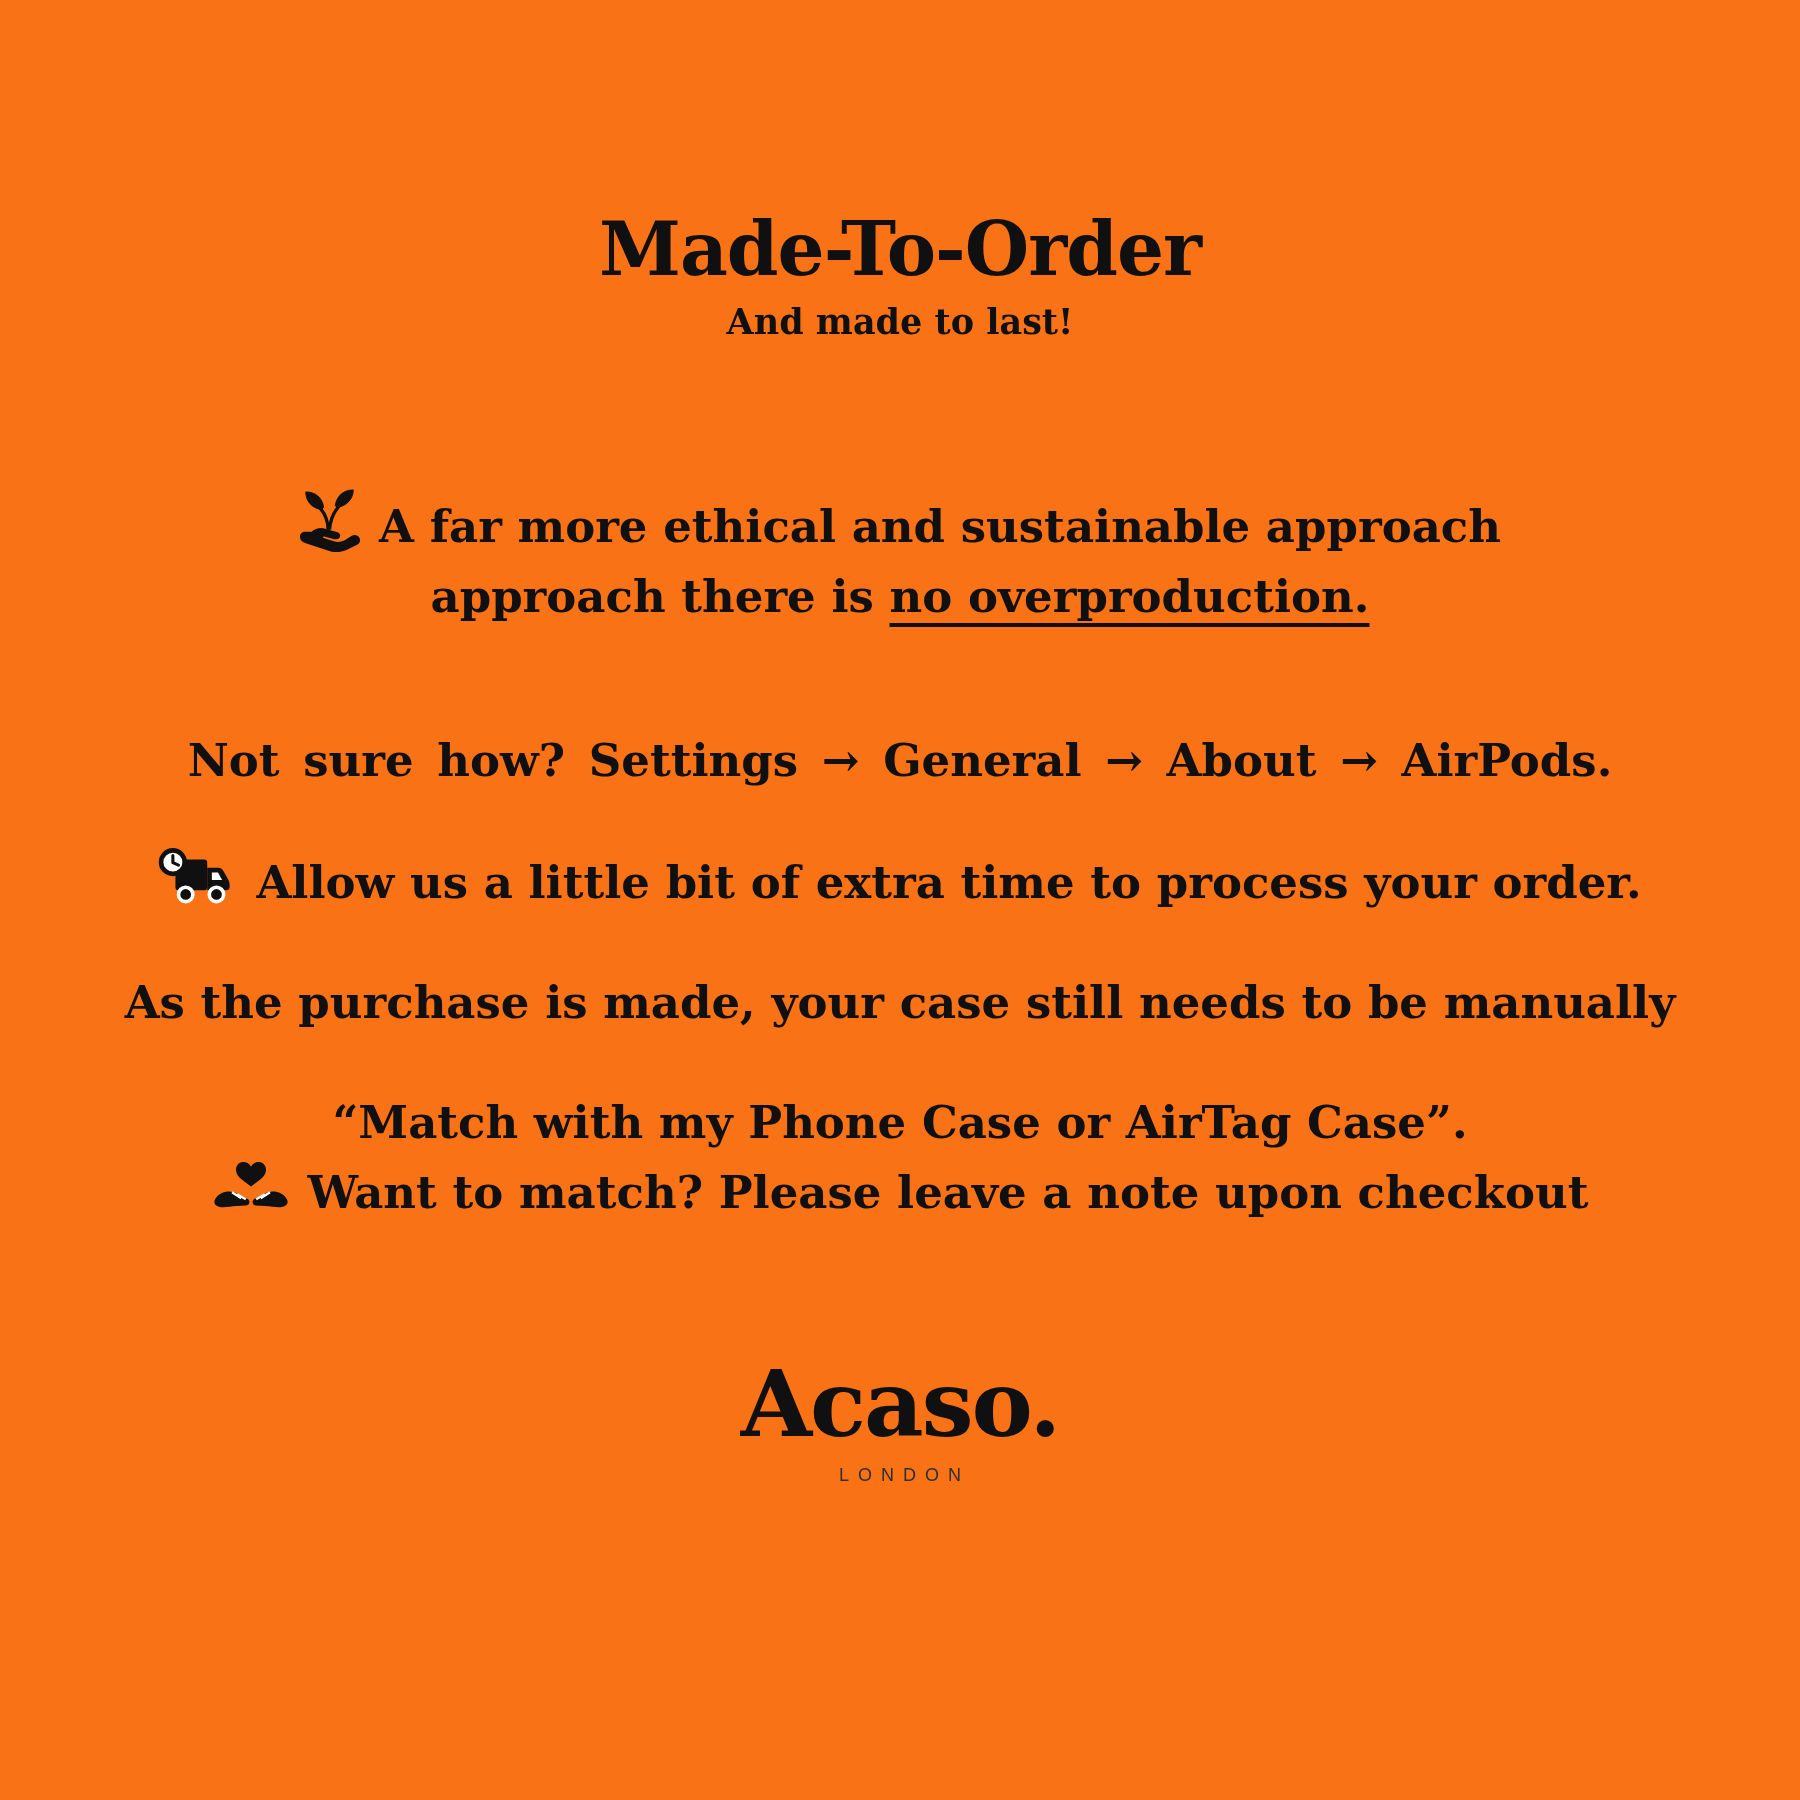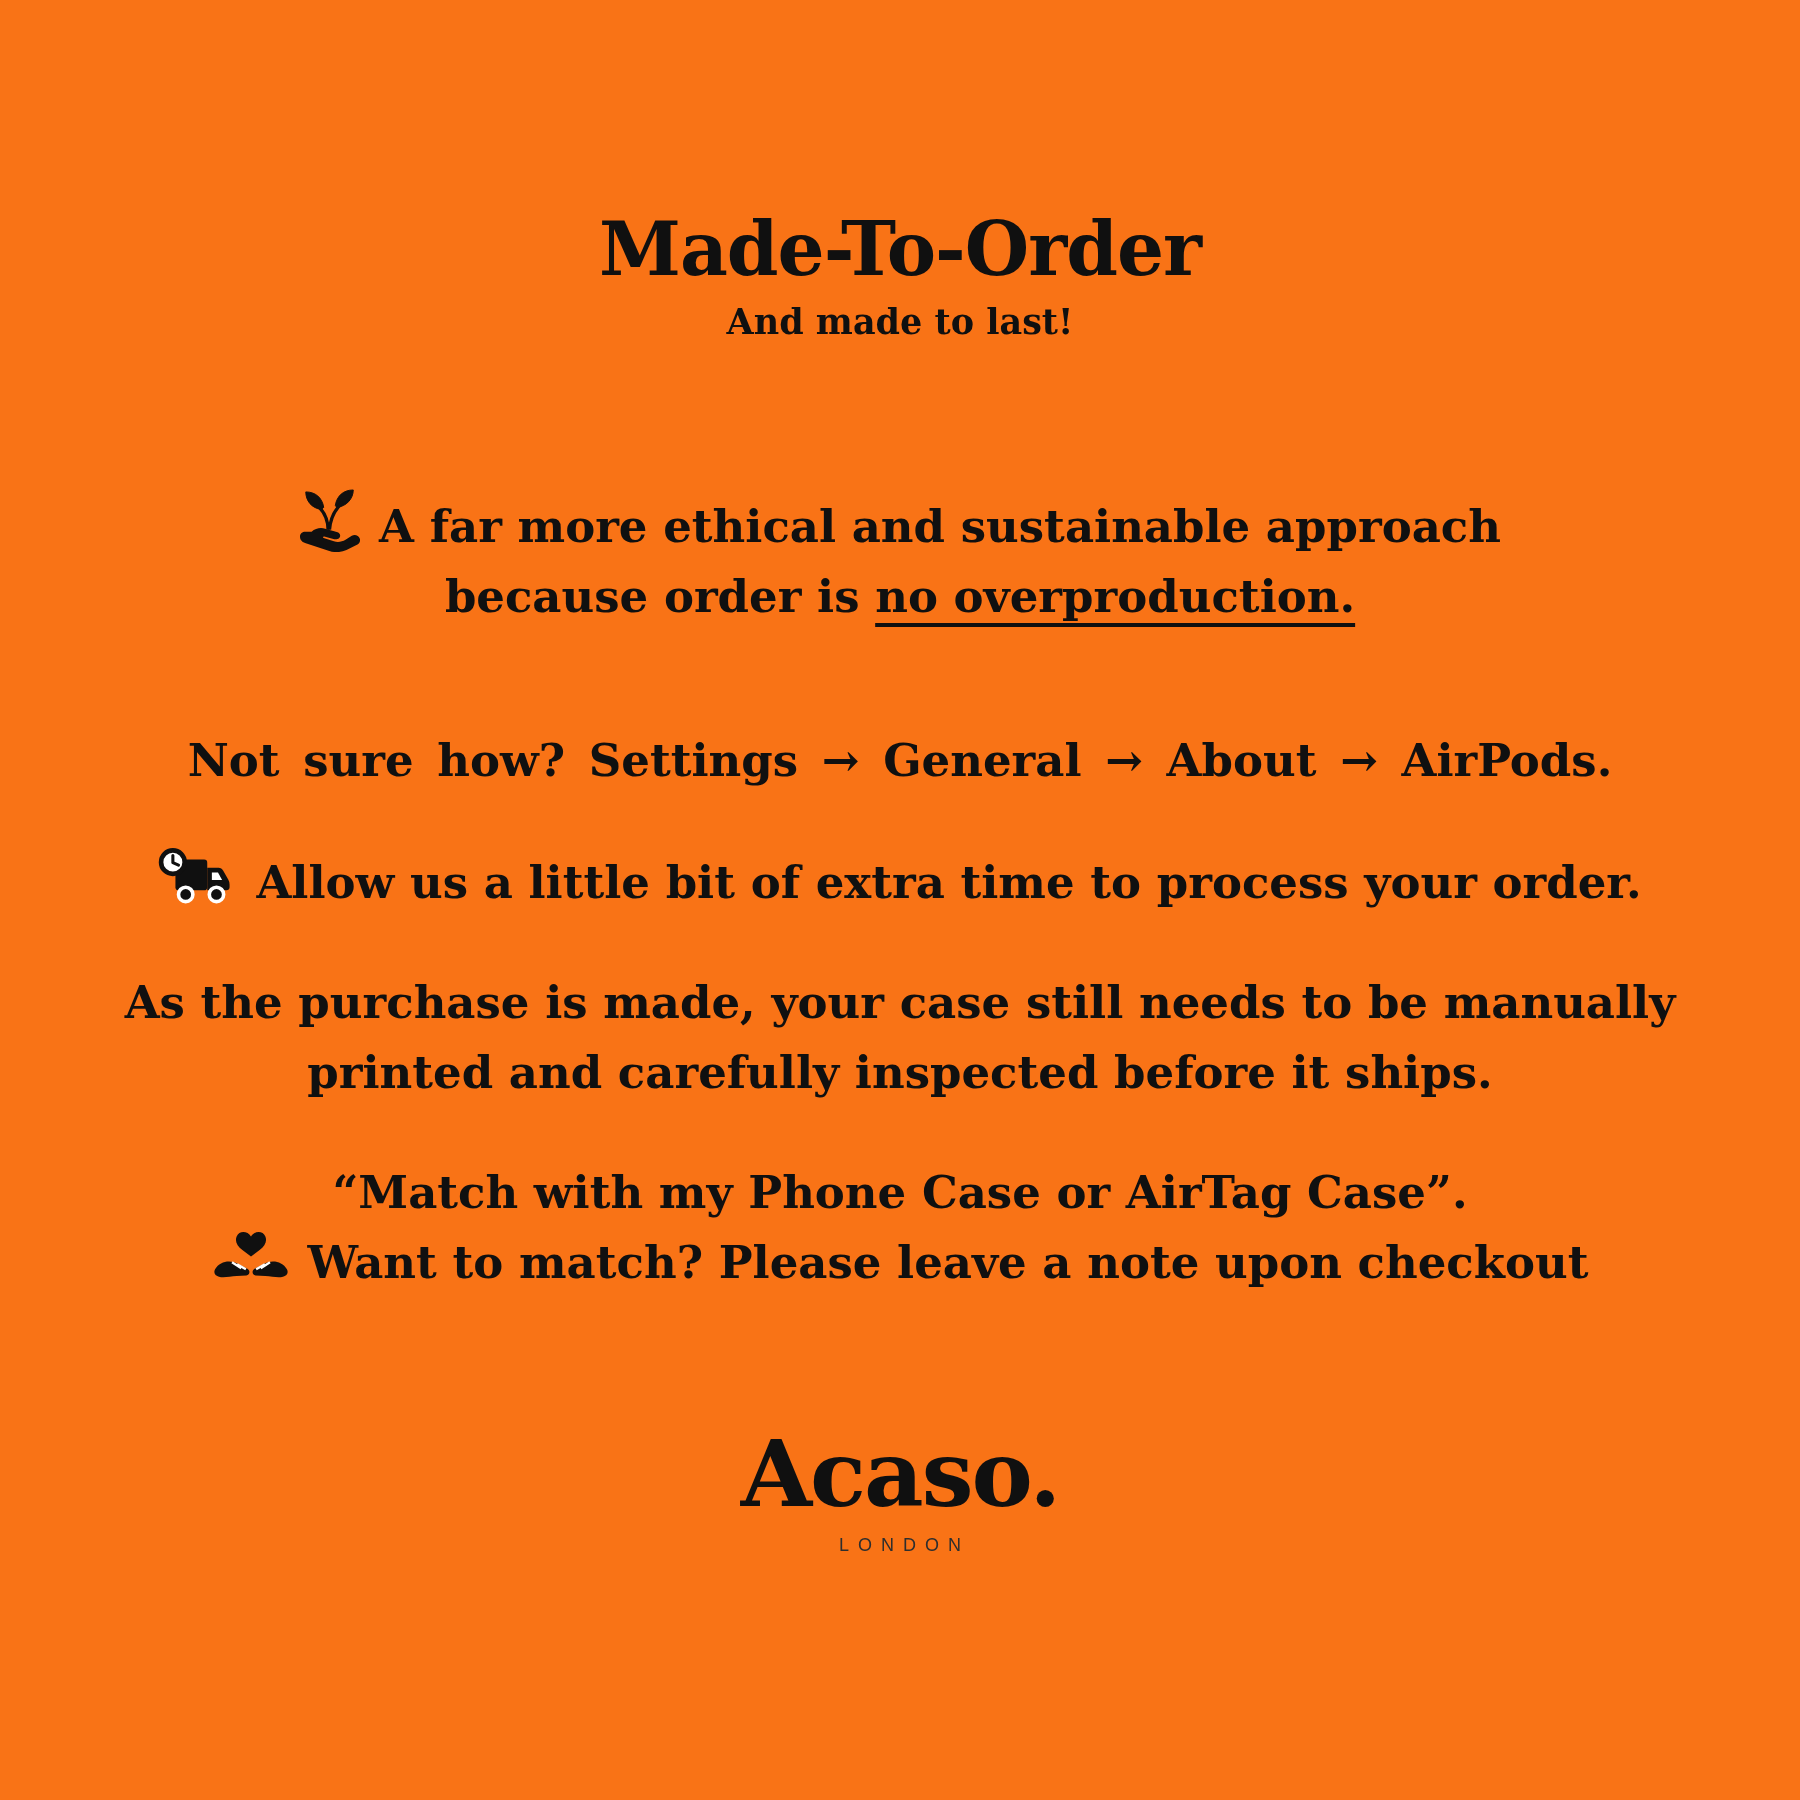--- a/index.html
+++ b/index.html
@@ -61,21 +61,21 @@
           <svg width="62" height="64" viewBox="0 0 64 66">
             <path d="M23 22 C13 21 7 13 7 4 C17 4 24 10 25.5 20 Z"></path>
             <path d="M39 20 C49 19 56 11 56 2 C46 2 39 8 37.5 18 Z"></path>
             <path d="M30 43 C30 32 26 24 18 17" fill="none" stroke-width="3.4"></path>
             <path d="M31.5 43 C32.5 30 37 22 45 15" fill="none" stroke-width="3.4"></path>
             <path d="M1 50 C1 47 3.5 45 6.5 45 L13 45 C17 41.5 22.5 40.5 27 42 L39 45.5 C42.5 46.5 43.5 49.5 41.5 51.5 C40 53 37.5 53.3 35.5 52.7 L26 50 C25 49.7 24.3 51 25.4 51.5 L36 55 C40 56.3 44.5 55.6 48 53.4 L54.5 49.3 C57.5 47.5 61.5 48.8 62.7 52 C63.6 54.4 62.6 57 60.4 58.3 L49 64 C43.5 66.5 37 66.8 31.3 65 L7 57 C3.5 56 1 53.6 1 50 Z" stroke="none"></path>
           </svg>
         </span><span>A far more ethical and sustainable approach</span>
       </div>
       <div class="line">
-        <span>because order is </span><span class="u">no overproduction.</span>
+        <span>approach there is </span><span class="u">no overproduction.</span>
       </div>
     </div>
 
     <div>
       <div class="line arrows">Not sure how? Settings → General → About → AirPods.</div>
     </div>
 
     <div>
       <div class="line">
         <span class="icon">
@@ -87,21 +87,20 @@
             <circle cx="57" cy="47" r="7" stroke="#ffffff" stroke-width="3.5"></circle>
             <circle cx="14.5" cy="15.5" r="11.5" fill="#ffffff" stroke-width="4.5"></circle>
             <path d="M14.5 9 L14.5 16 L20 18.5" fill="none" stroke-width="3" stroke-linecap="round" stroke-linejoin="round"></path>
           </svg>
         </span><span>Allow us a little bit of extra time to process your order.</span>
       </div>
     </div>
 
     <div>
       <div class="line">As the purchase is made, your case still needs to be manually</div>
-      <div class="line">printed and carefully inspected before it ships.</div>
     </div>
 
     <div>
       <div class="line">“Match with my Phone Case or AirTag Case”.</div>
       <div class="line">
         <span class="icon">
           <svg width="78" height="60" viewBox="0 0 76 58">
             <path d="M38 8 C34.5 2.5 26.5 2.2 24 8 C22 12.6 24.6 17.4 29.6 21.2 L38 27.5 L46.4 21.2 C51.4 17.4 54 12.6 52 8 C49.5 2.2 41.5 2.5 38 8 Z" stroke="none"></path>
             <g>
               <path d="M3 40 C7.5 32.5 17 30.5 25 34.5 L34.5 39.5 C37.5 41.2 37 45.5 33.5 46 L24 46.5 C16 47 8 49.5 3.5 45.5 C2 44 2 42 3 40 Z" stroke="none"></path>

